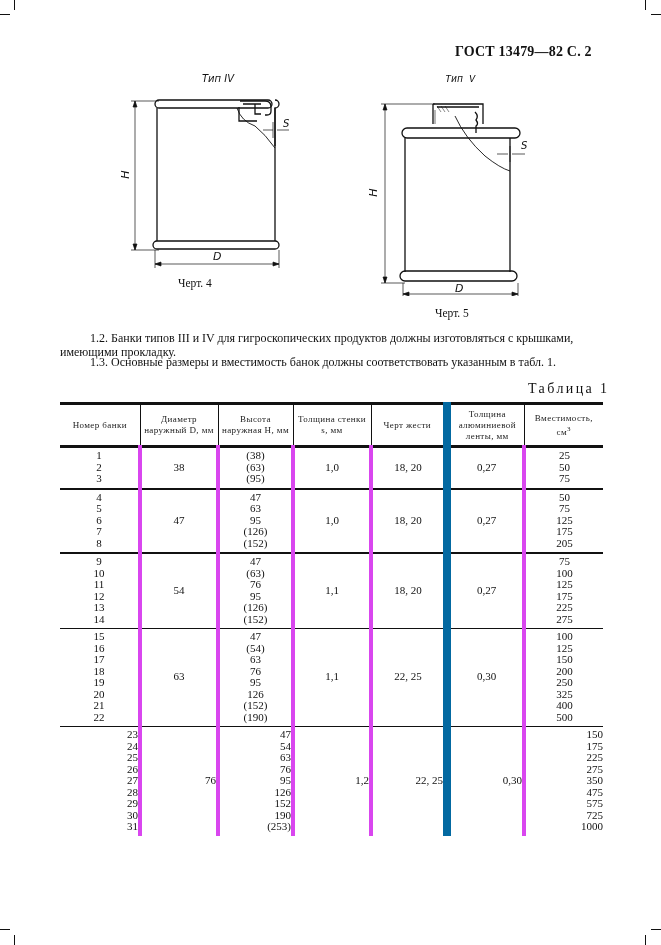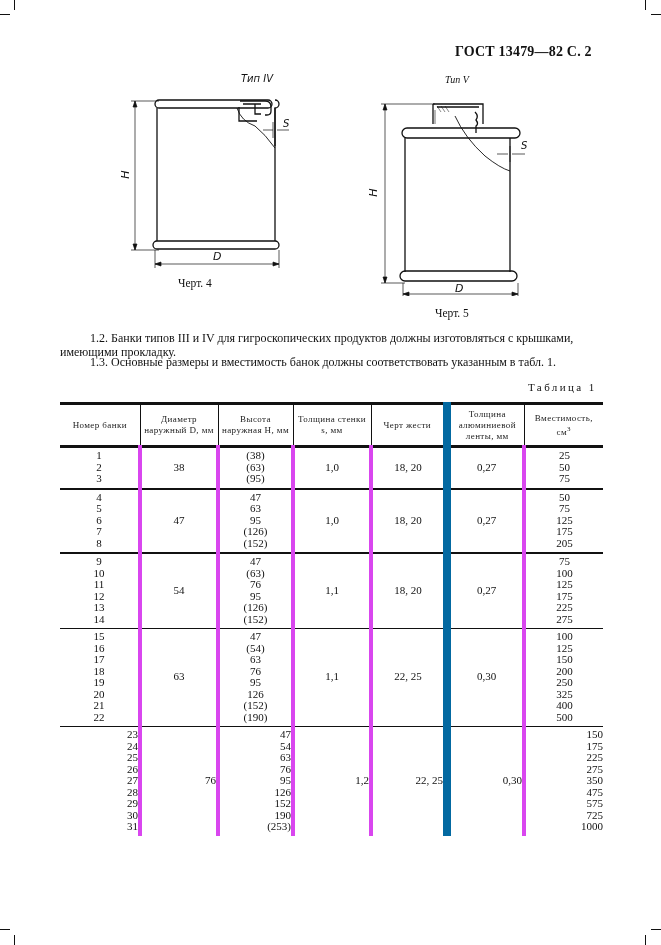--- a/index.html
+++ b/index.html
@@ -4,21 +4,21 @@
 <style>
   html, body { margin: 0; padding: 0; background: #ffffff; }
   body { width: 661px; height: 945px; position: relative; overflow: hidden;
          font-family: "Liberation Serif", "DejaVu Serif", serif; color: #111; }
   .crop { position: absolute; background: #111; }
   .header-title { position: absolute; left: 455px; top: 44px; font-weight: bold; font-size: 14px; letter-spacing: 0.2px; }
   .fig { position: absolute; }
   .fig svg { display: block; }
   .caption { position: absolute; font-size: 11.5px; }
   .para { position: absolute; font-size: 12px; line-height: 15px; }
-  .table-label { position: absolute; left: 528px; top: 381px; font-size: 11px; letter-spacing: 2.4px; }
+  .table-label { position: absolute; left: 528px; top: 381px; font-size: 14px; letter-spacing: 2.4px; }
   table.spec { position: absolute; left: 60px; top: 402px; width: 543px; border-collapse: collapse; font-size: 11px; }
   table.spec th { font-weight: normal; font-size: 9px; line-height: 11px; color: #222; letter-spacing: 0.4px;
                   height: 40px; border-left: 1px solid #111; border-bottom: 3px solid #111; vertical-align: middle; padding: 0 2px; }
   table.spec th:first-child, table.spec td:first-child { border-left: none; }
   table.spec { border-top: 3px solid #111; }
   table.spec td { border-left: 4px solid #d946ef; text-align: center; vertical-align: middle; padding: 2px 0 3px 0; line-height: 11.5px; }
   table.spec td.thick, table.spec th.thick { border-left: 8px solid #0369a1; }
   table.spec tr.group td { border-bottom: 1px solid #111; }
   table.spec tr.group.first td { border-bottom: 2px solid #111; }
   table.spec tr.group.second td { border-bottom: 2px solid #111; }
@@ -58,21 +58,21 @@
     </g>
 
     <g stroke="#111" stroke-width="0.7" fill="#111">
       <path d="M16 25 H44 M16 174 H44 M20 25 V174" fill="none"></path>
       <path d="M20 25 l-2 6 h4 z M20 174 l-2 -6 h4 z"></path>
       <path d="M40 174 V192 M164 174 V192 M40 188 H164" fill="none"></path>
       <path d="M40 188 l6 -2 v4 z M164 188 l-6 -2 v4 z"></path>
       <path d="M148 54 H158 M162 54 H174 M158 46 V62" fill="none"></path>
     </g>
   </svg>
-  <div style="position:absolute;left:87px;top:-3px;font-size:10px;font-style:italic;font-family:'DejaVu Sans',sans-serif;margin-left:39px;">Тип IV</div>
+  <div style="position:absolute;left:87px;top:-3px;font-size:10px;font-style:italic;font-family:'DejaVu Sans',sans-serif;">Тип IV</div>
   <div style="position:absolute;left:6px;top:92px;font-size:11px;font-style:italic;transform:rotate(-90deg);font-family:'DejaVu Sans',sans-serif;">H</div>
   <div style="position:absolute;left:98px;top:174px;font-size:11px;font-style:italic;font-family:'DejaVu Sans',sans-serif;">D</div>
   <div style="position:absolute;left:168px;top:42px;font-size:10px;font-style:italic;font-family:'DejaVu Sans',sans-serif;">S</div>
 </div>
 <div class="caption" style="left:178px;top:277px;">Черт. 4</div>
 
 <div class="fig" style="left:375px;top:76px;width:180px;height:220px;">
   <svg width="180" height="220" viewBox="0 0 180 220">
     <g fill="none" stroke="#111" stroke-width="1.3">
 
@@ -90,21 +90,21 @@
       <path d="M30 195 H137 a5 5 0 0 1 0 10 H30 a5 5 0 0 1 0 -10 Z"></path>
     </g>
     <g stroke="#111" stroke-width="0.7" fill="#111">
       <path d="M6 28 H60 M6 207 H30 M10 28 V207" fill="none"></path>
       <path d="M10 28 l-2 6 h4 z M10 207 l-2 -6 h4 z"></path>
       <path d="M28 207 V222 M143 207 V222 M28 218 H143" fill="none"></path>
       <path d="M28 218 l6 -2 v4 z M143 218 l-6 -2 v4 z"></path>
       <path d="M122 78 H133 M137 78 H150 M135 70 V86" fill="none"></path>
     </g>
   </svg>
-  <div style="position:absolute;left:70px;top:-2px;font-size:10px;font-style:italic;font-family:Liberation Serif, serif;">Тип V</div>
+  <div style="position:absolute;left:70px;top:-2px;font-size:10px;font-style:italic;font-family:Liberation Mono, monospace;">Тип V</div>
   <div style="position:absolute;left:-6px;top:110px;font-size:11px;font-style:italic;transform:rotate(-90deg);font-family:'DejaVu Sans',sans-serif;">H</div>
   <div style="position:absolute;left:80px;top:206px;font-size:11px;font-style:italic;font-family:'DejaVu Sans',sans-serif;">D</div>
   <div style="position:absolute;left:146px;top:64px;font-size:10px;font-style:italic;font-family:'DejaVu Sans',sans-serif;">S</div>
 </div>
 <div class="caption" style="left:435px;top:307px;">Черт. 5</div>
 
 <div class="para" style="left:90px;top:331px;">1.2. Банки типов III и IV для гигроскопических продуктов должны изготовляться с крышками,</div>
 <div class="para" style="left:60px;top:345px;">имеющими прокладку.</div>
 <div class="para" style="left:90px;top:355px;">1.3. Основные размеры и вместимость банок должны соответствовать указанным в табл. 1.</div>
 

